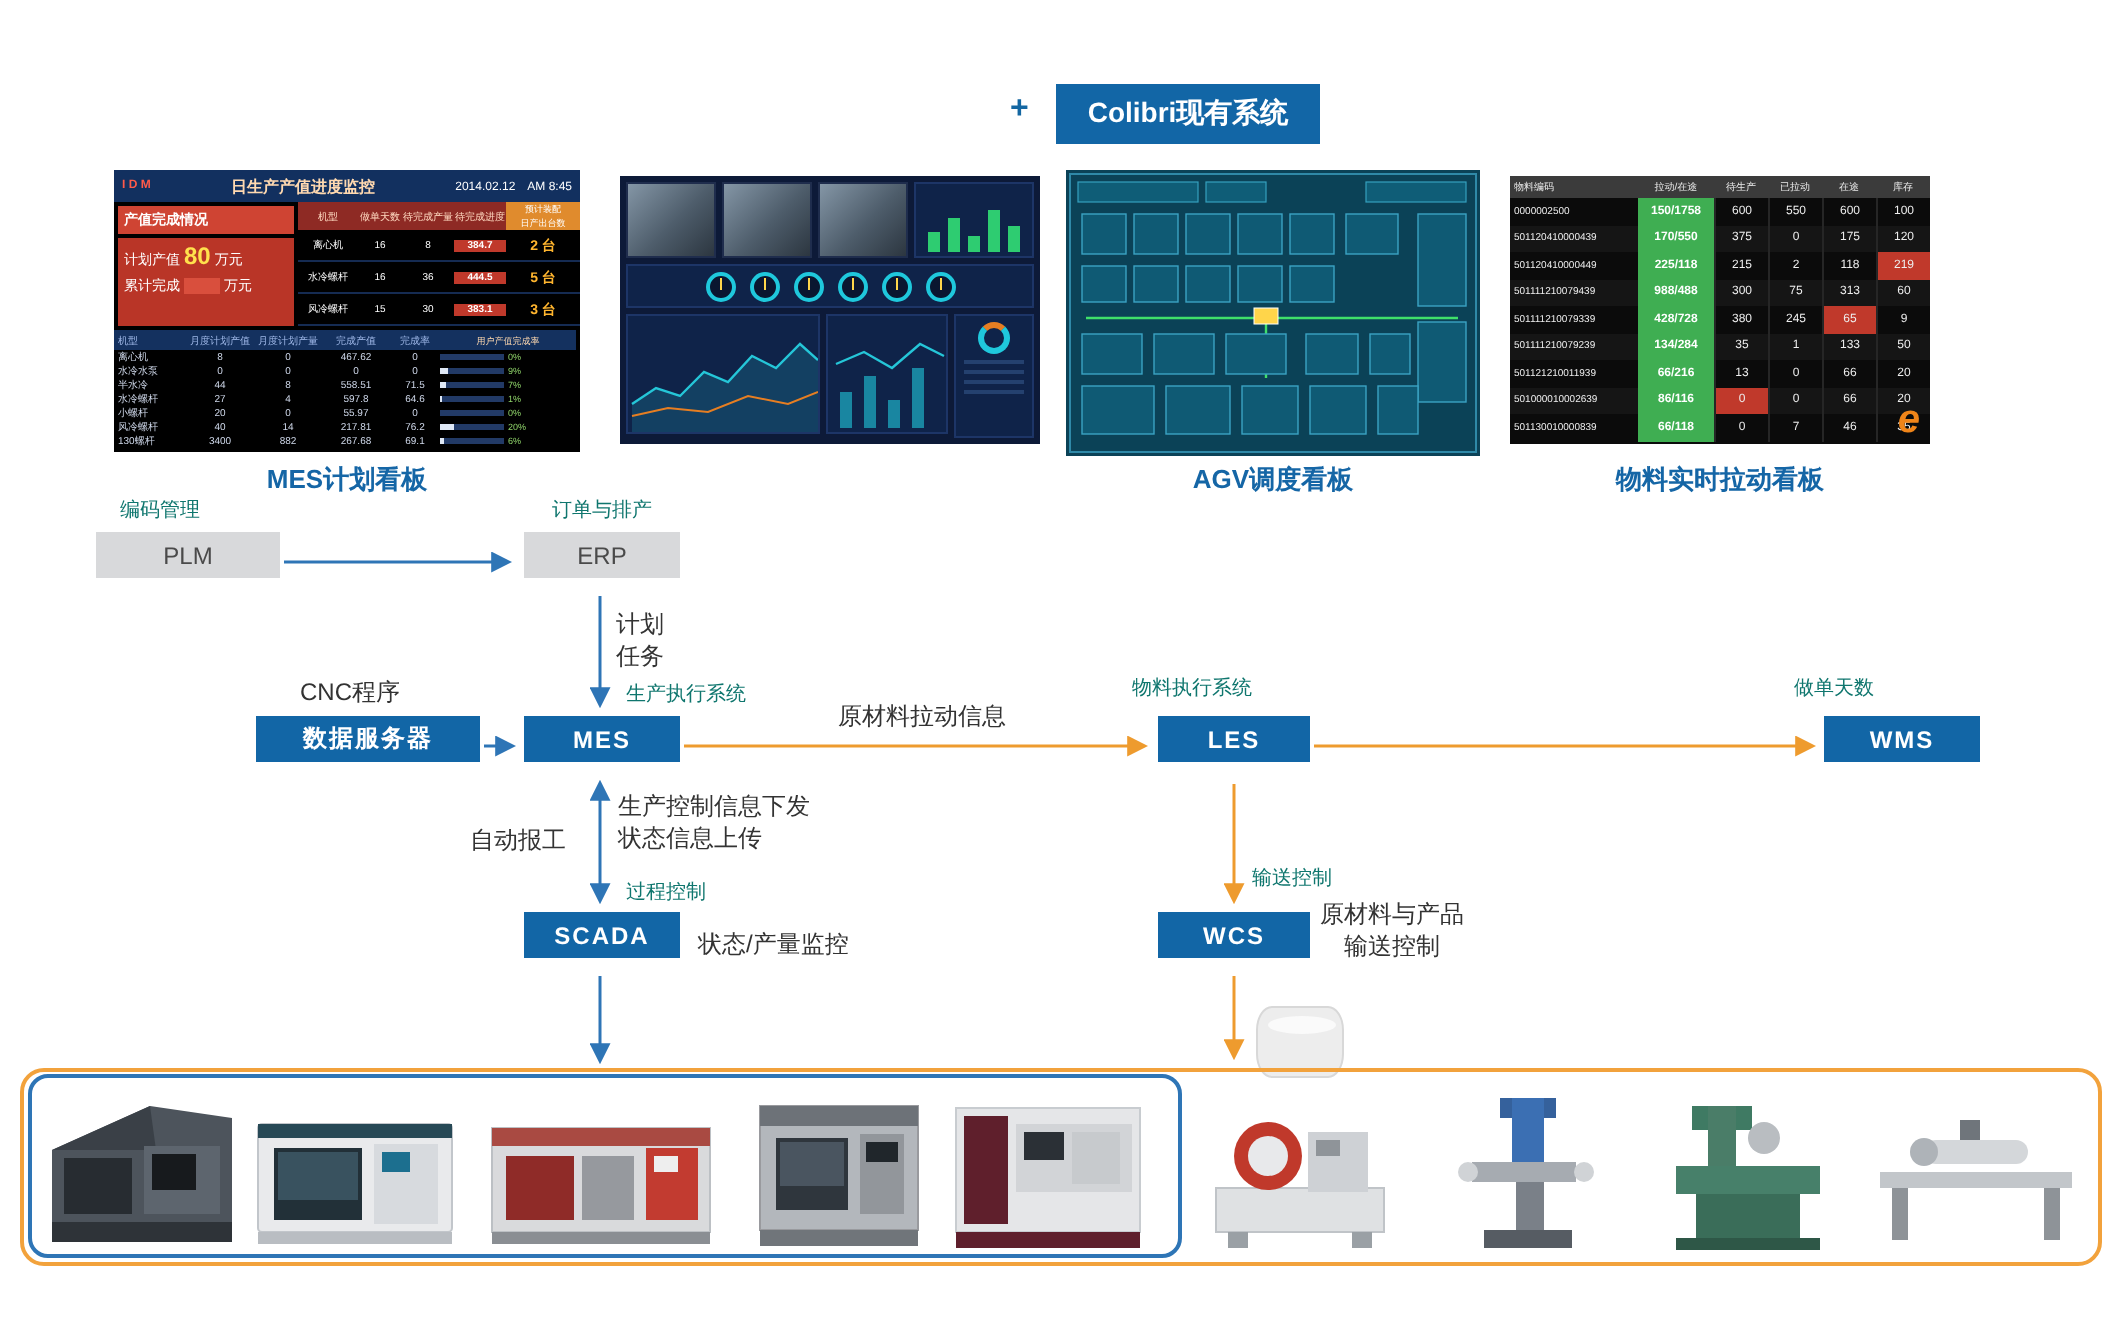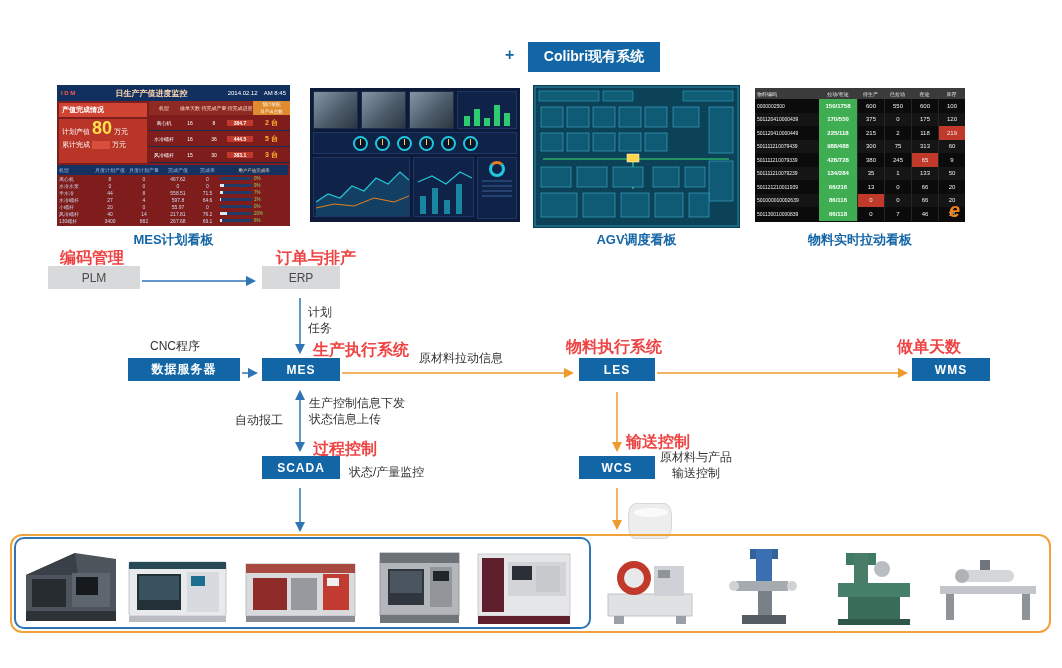--- a/index.html
+++ b/index.html
@@ -11,30 +11,30 @@
 .hbox{position:absolute;display:flex;align-items:center;justify-content:center;font-size:14px;height:30px}
 .hgray{background:#d8d9db;color:#3f3f3f}
 .hblue{background:#1266a6;color:#fff;font-weight:bold}
 .plus{position:absolute;left:505px;top:46px;color:#1467a2;font-weight:bold;font-size:16px}
 
 
 .board{position:absolute;overflow:hidden}
 .blabel{position:absolute;top:231px;color:#1566a6;font-weight:bold;font-size:13px;text-align:center}
 
 
-.mes{background:#7f1d1d;color:#fff}
+.mes{background:#000000;color:#fff}
 .mes-tbar{display:flex;align-items:center;height:16px;background:#12305f;padding:0 4px;gap:4px}
 .mes-logo{color:#ff5a4a;font-size:6px;font-weight:bold}
 .mes-title{color:#ffd9b0;font-size:8px;font-weight:bold;flex:1;text-align:center}
 .mes-date{color:#fff;font-size:6px}
 .mes-mid{display:flex;height:64px}
 .mes-left{width:92px;padding:2px;display:flex;flex-direction:column;gap:2px}
 .mes-sec{background:#cf4433;font-size:7px;padding:2px 3px;font-weight:bold}
 .mes-plan{background:#b93527;flex:1;padding:3px 3px;font-size:7px;line-height:13px}
-.mes-plan .big{color:#ffe14d;font-size:18px;font-weight:bold;margin:0 2px}
+.mes-plan .big{color:#ffe14d;font-size:12px;font-weight:bold;margin:0 2px}
 .mes-plan .hid{display:inline-block;width:18px;height:8px;background:#d94f3d;vertical-align:middle;margin:0 2px}
 .mes-rtable{width:104px;font-size:5px}
 .mes-row{display:flex;height:16px;align-items:center;text-align:center}
 .mes-row.hdr{height:14px;background:#8e2a24;color:#ffd9c0}
 .mes-row:not(.hdr){border-bottom:1px solid #152b52}
 .mc1{width:30px}.mc2{width:22px}.mc3{width:26px}.mc4{width:26px}
 .mes-row:not(.hdr) .mc4{background:#c0392b;font-weight:bold}
 .mes-badges{width:37px;display:flex;flex-direction:column}
 .mes-bh{height:14px;background:#e08b2d;color:#fff;font-size:4.5px;line-height:7px;text-align:center}
 .mes-badge{height:16px;display:flex;align-items:center;justify-content:center;color:#ffb52e;font-size:7px;font-weight:bold;border-bottom:1px solid #152b52}
@@ -76,21 +76,21 @@
 .mid{width:64px;font-size:5px;text-align:left;padding-left:2px;overflow:hidden;white-space:nowrap}
 .mpull{width:38px;background:#3fae52;color:#fff;font-weight:bold;height:100%;display:flex;align-items:center;justify-content:center}
 .mn{width:27px;height:100%;display:flex;align-items:center;justify-content:center;border-left:1px solid #262626}
 .mn.red{background:#c0392b}
 .mat-logo{position:absolute;right:5px;bottom:0px;color:#f08519;font-size:20px;font-weight:bold;font-style:italic}
 
 
 .fbox{position:absolute;display:flex;align-items:center;justify-content:center;height:23px;font-size:12px}
 .fgray{background:#d8d9db;color:#4a4a4a}
 .fblue{background:#1266a6;color:#fff;font-weight:bold;letter-spacing:1px}
-.cap{position:absolute;color:#ef4444;font-weight:bold;font-size:16px;white-space:nowrap}
+.cap{position:absolute;color:#0f766e;font-weight:normal;font-size:10px;white-space:nowrap}
 .note{position:absolute;color:#333;font-size:12px;white-space:nowrap;line-height:16px}
 .overlay{position:absolute;left:0;top:0;pointer-events:none}
 
 
 .border-orange{position:absolute;left:10px;top:534px;width:1041px;height:99px;border:2px solid #f2a23c;border-radius:12px}
 .border-blue{position:absolute;left:14px;top:537px;width:577px;height:92px;border:2px solid #2e75b6;border-radius:10px}
 .machine{position:absolute}
 .cylinder{position:absolute;left:628px;top:503px;width:44px;height:36px;background:#ededed;border:1px solid #d8d8d8;border-radius:8px/12px}
 .cylinder::after{content:"";position:absolute;left:5px;top:4px;width:34px;height:9px;border-radius:50%;background:#fafafa}
 .footer{position:absolute;left:55px;top:644px;font-size:12px;color:#222}

